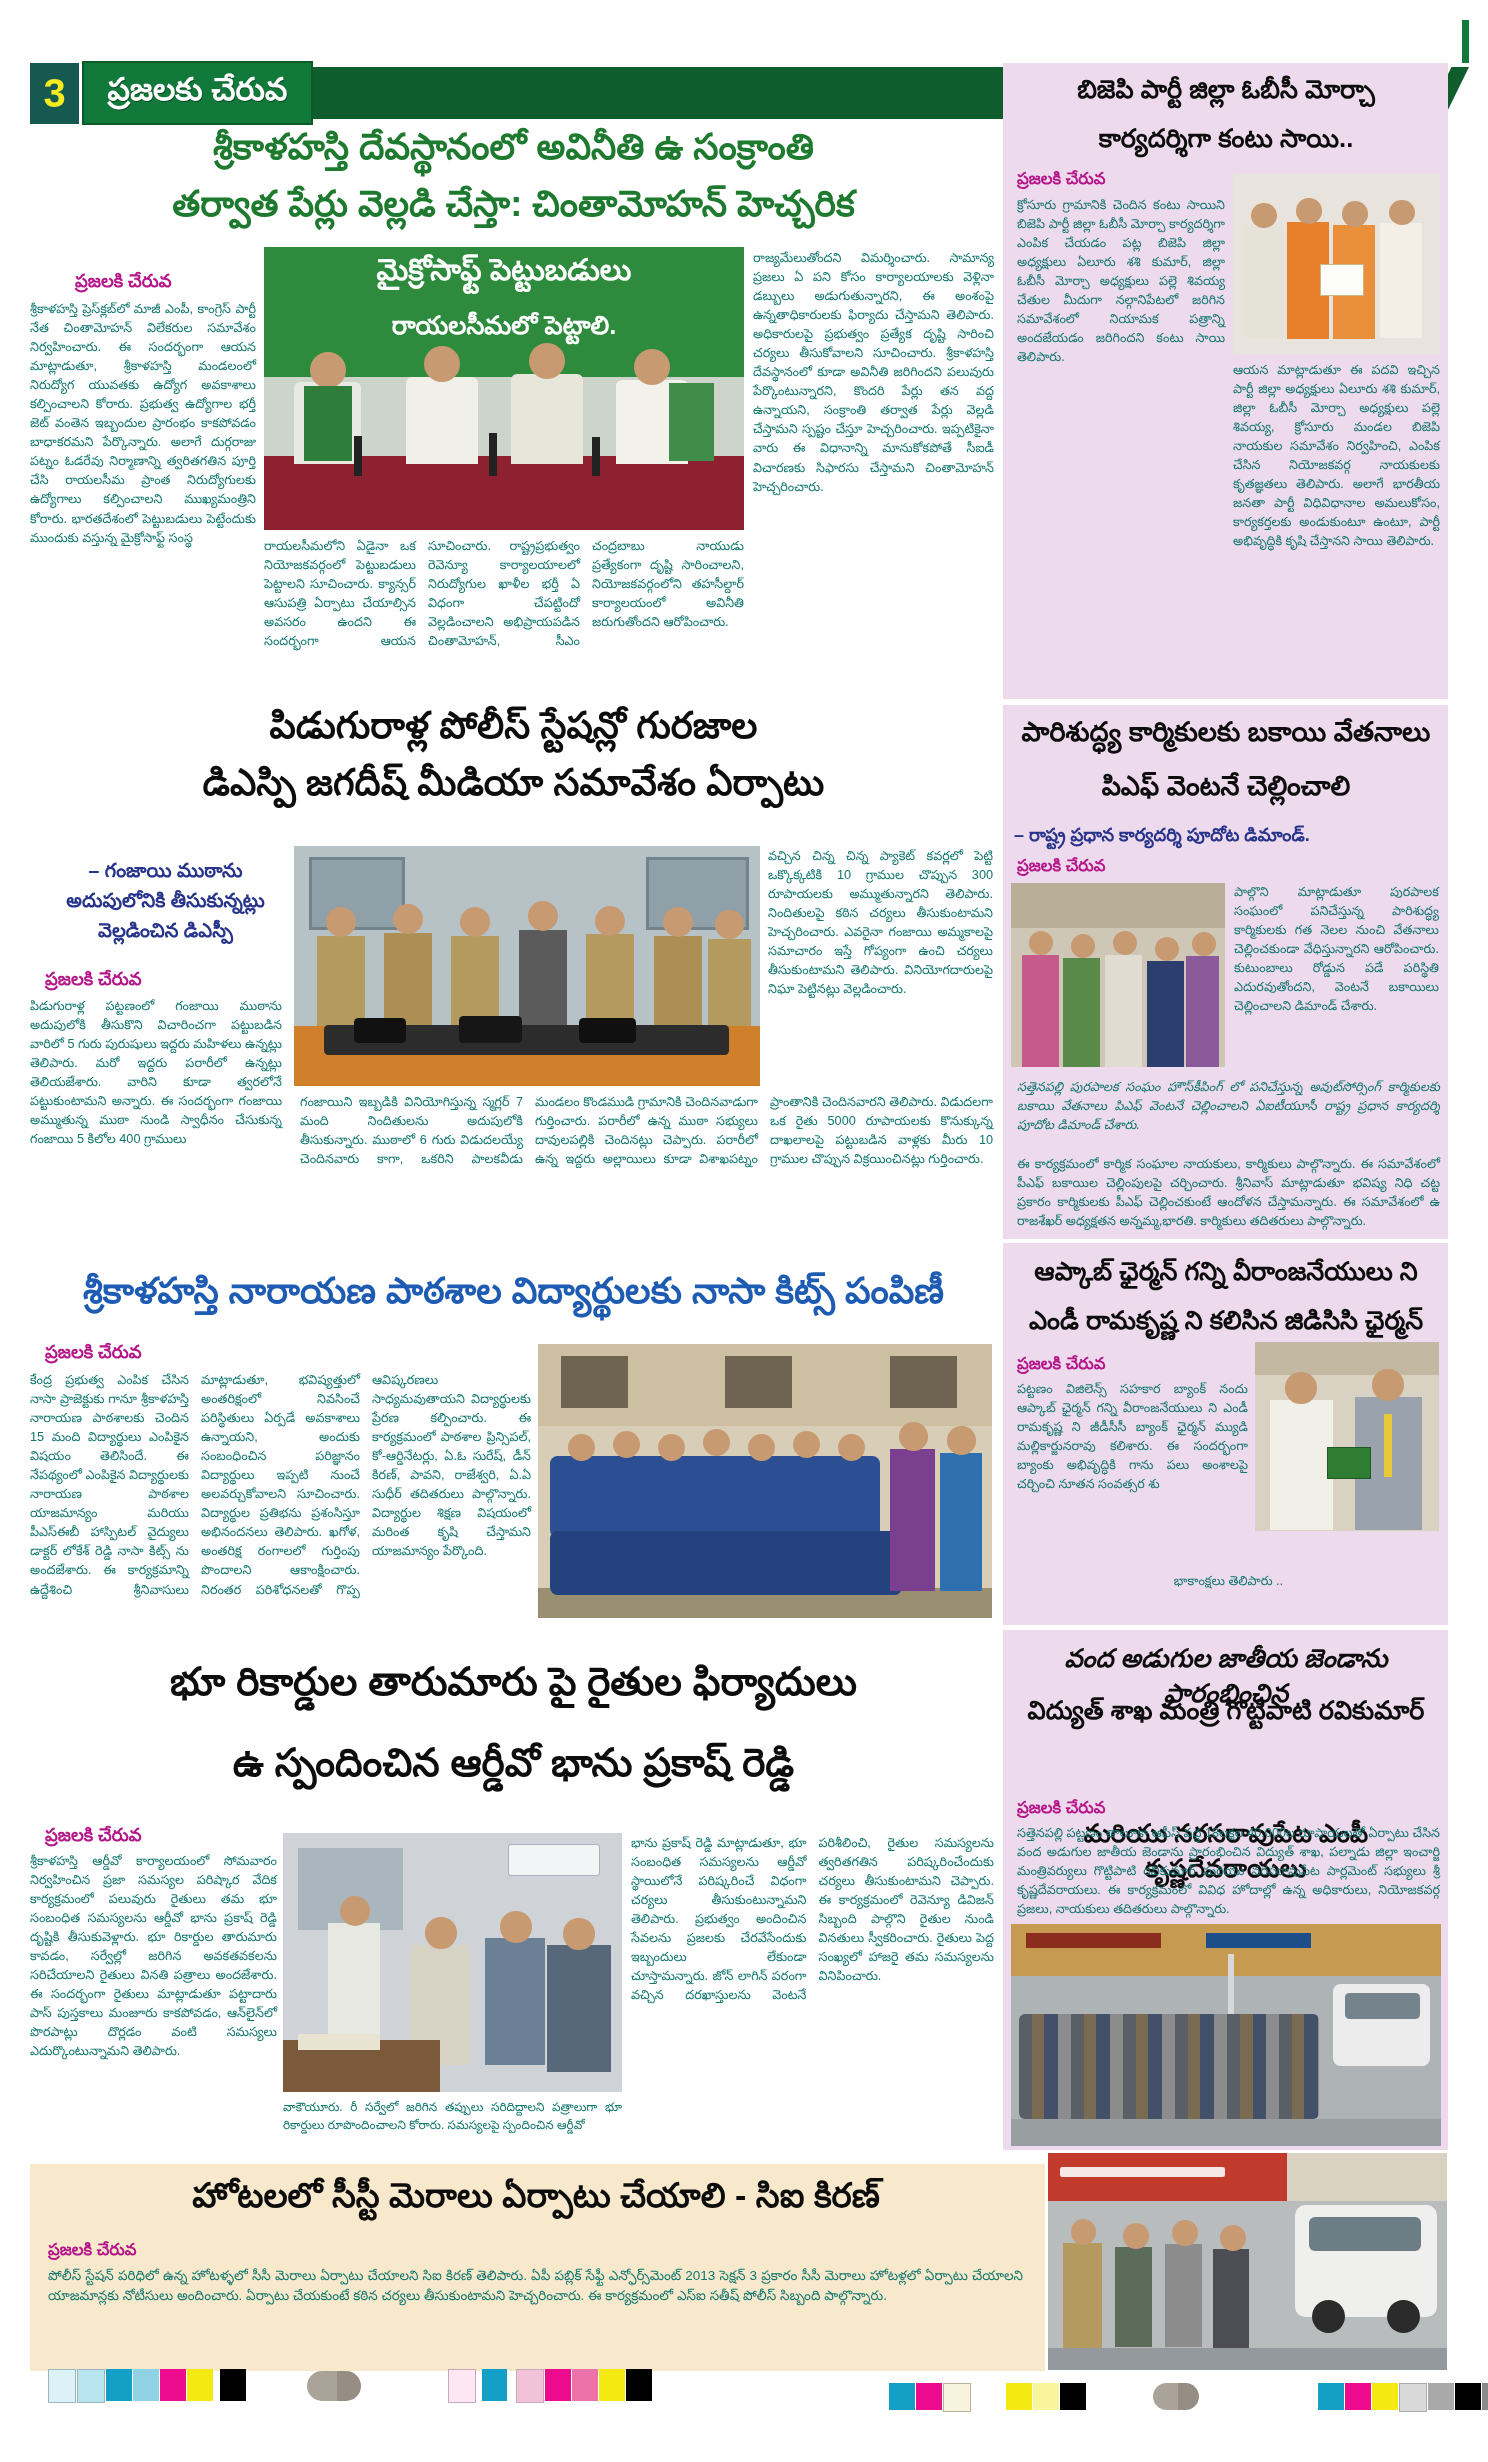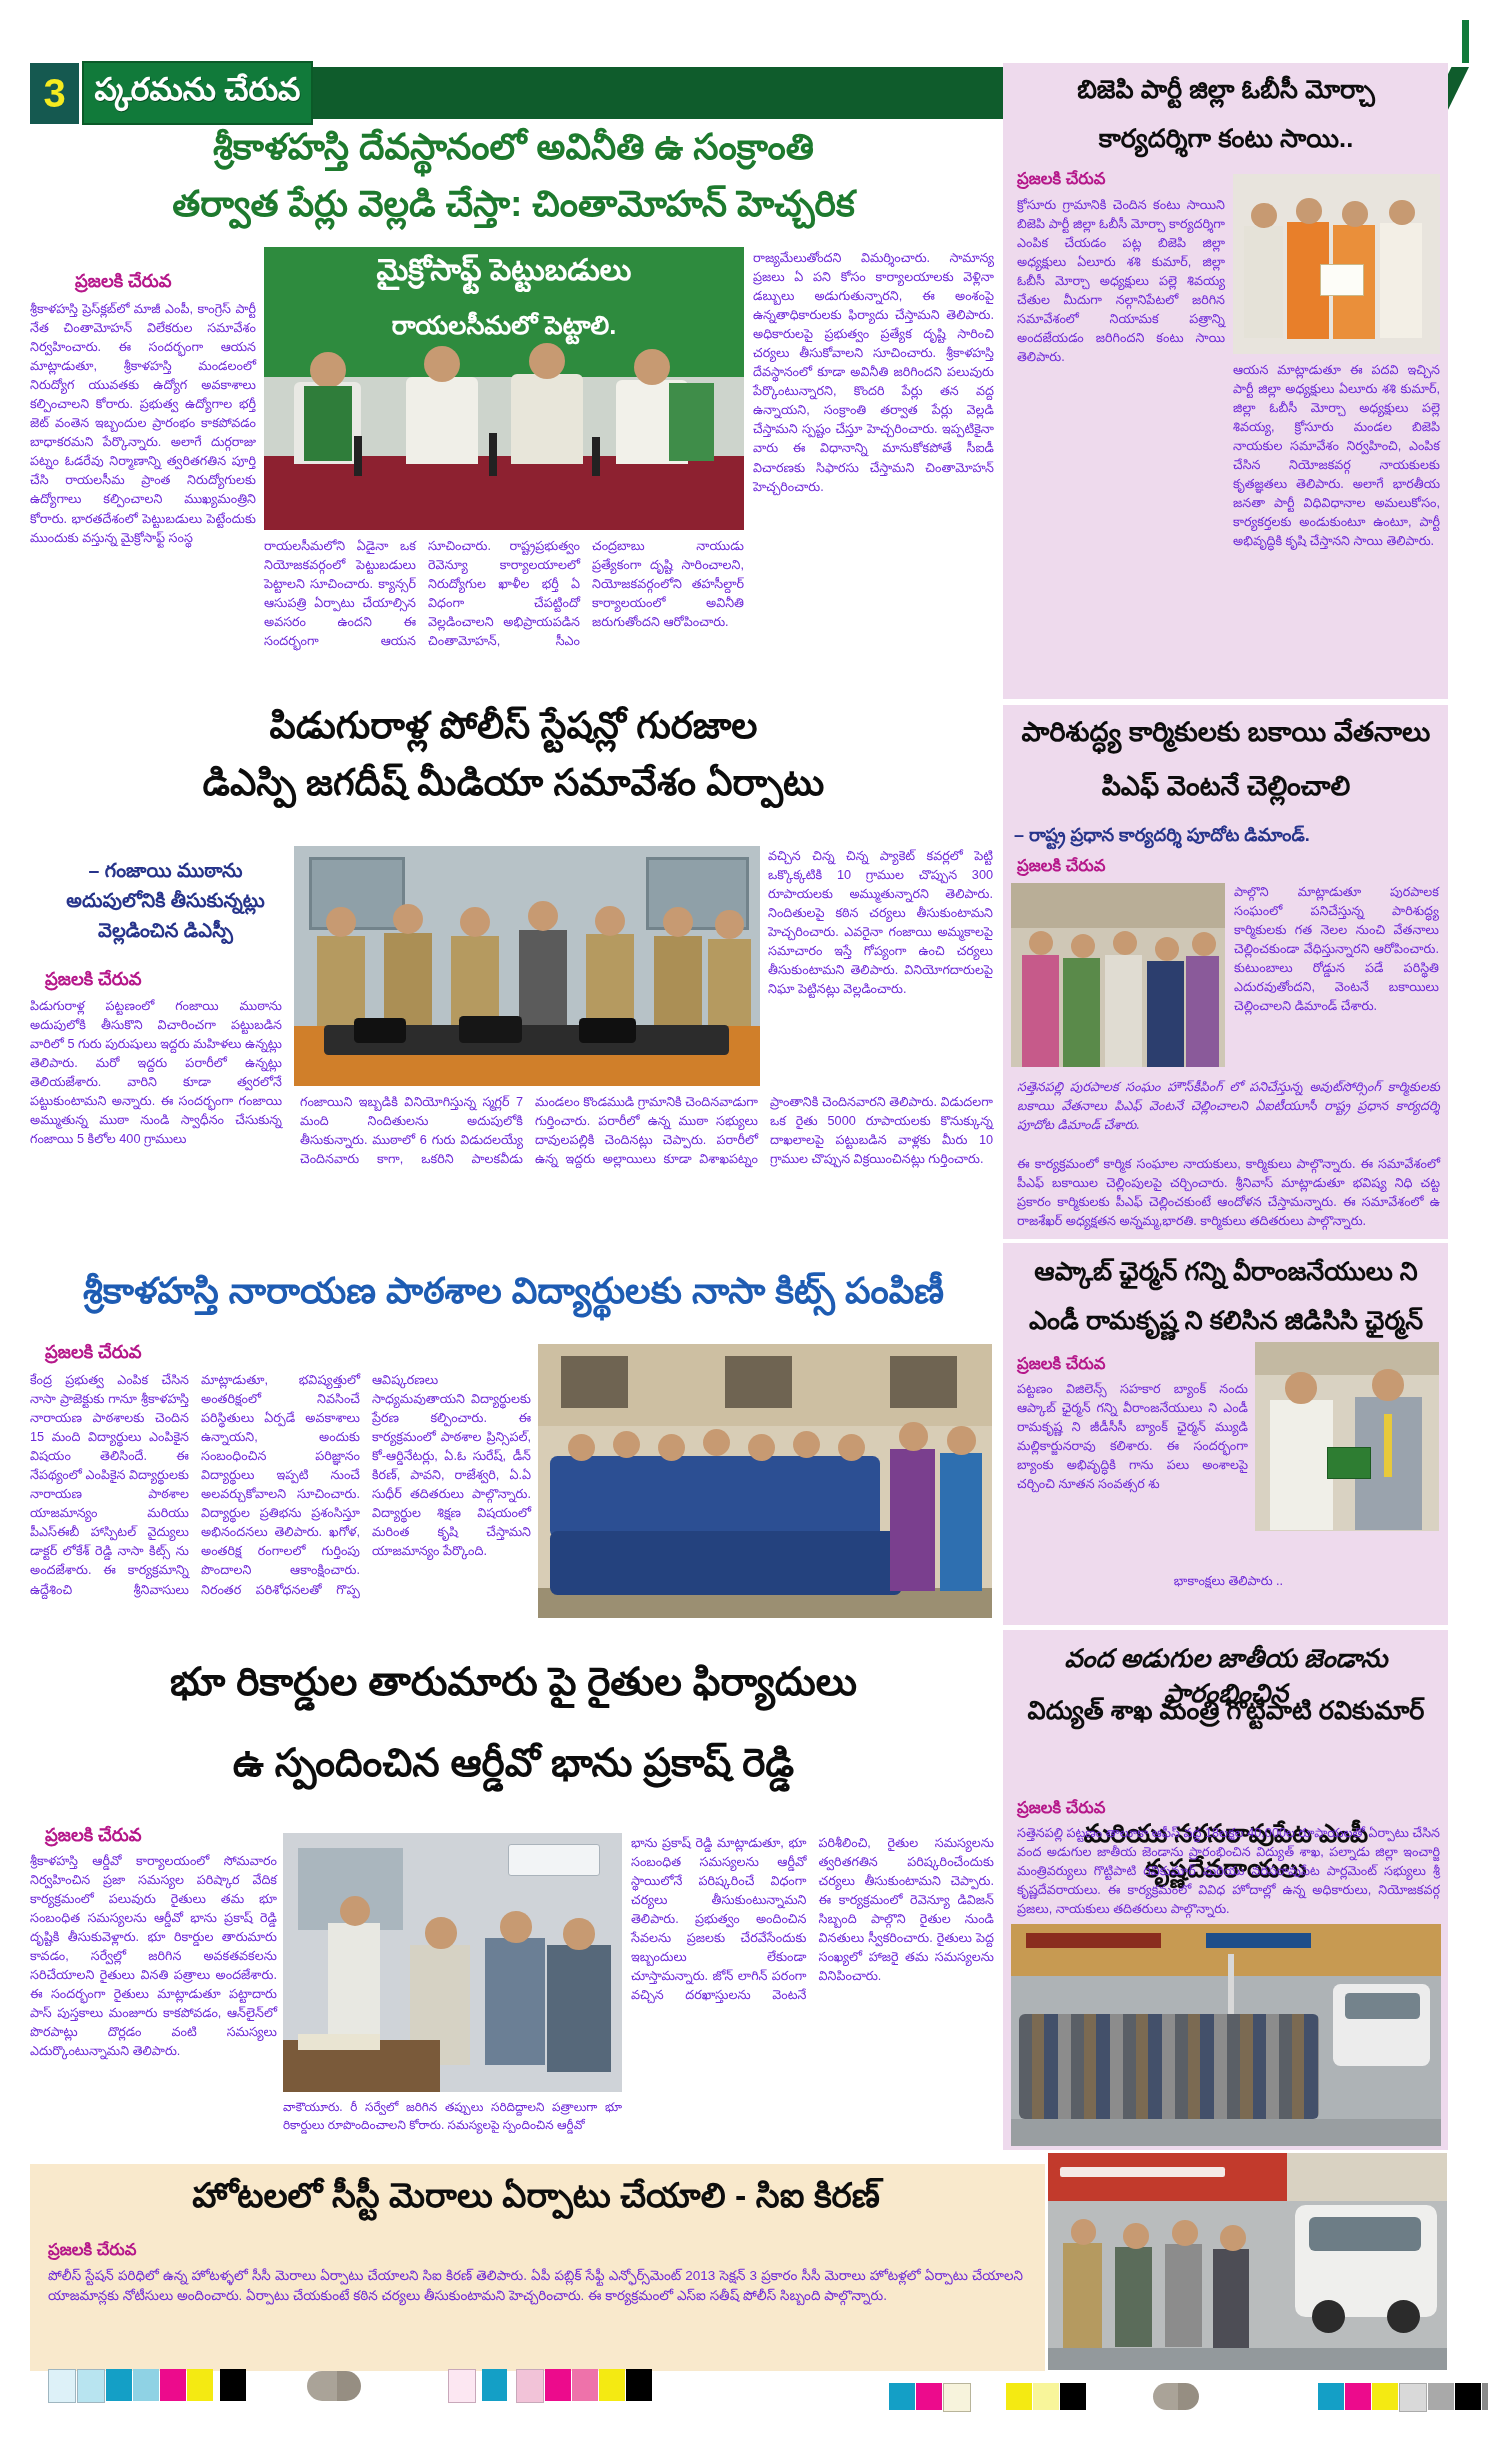--- a/index.html
+++ b/index.html
@@ -24,21 +24,21 @@
   .hdrline{left:1035px;top:120px;width:390px;height:1.5px;background:#444;}
   .hdrmark{left:1462px;top:19.5px;width:6.7px;height:43px;background:#117a3a;}
 
   
   .headline{font-weight:bold;text-align:center;letter-spacing:0;}
   .h-green{color:#1e7a2e;}
   .h-blue{color:#1e5cb3;}
   .h-black{color:#0d0d0d;}
   .byline{color:#b5178a;font-weight:bold;font-size:18px;}
   .subhead{color:#27348b;font-weight:bold;font-size:19.5px;text-align:center;line-height:1.55;}
-  .body-txt{font-size:12.7px;line-height:1.5;text-align:justify;color:#6d28d9;}
+  .body-txt{font-size:12.7px;line-height:1.5;text-align:justify;color:#0f766e;}
   .cols3{columns:3;column-gap:12px;}
   .cols2{columns:2;column-gap:12px;}
 
   
   .railbox{left:1003px;width:445px;background:#eedaed;}
   .rail-h{font-weight:bold;color:#0d0d0d;text-align:center;font-size:25.5px;}
 
   
   .ph{position:absolute;overflow:hidden;background:#cfd4d0;}
   .ph .abs{position:absolute;}
@@ -53,21 +53,21 @@
 </head>
 <body>
 
 <div class="page">
 
   <div>
     <div class="abs pgnum">
       <span>3</span>
     </div>
     <div class="abs masthead">
-      <span>ప్కరమను చేరువ</span>
+      <span>ప్రజలకు చేరువ</span>
     </div>
     <div class="abs hdrbar"></div>
     <div class="abs hdrdate">
       <span>06-01-2026</span>
     </div>
     <div class="abs hdrtip"></div>
     <div class="abs hdrline"></div>
     <div class="abs hdrmark"></div>
   </div>
 

